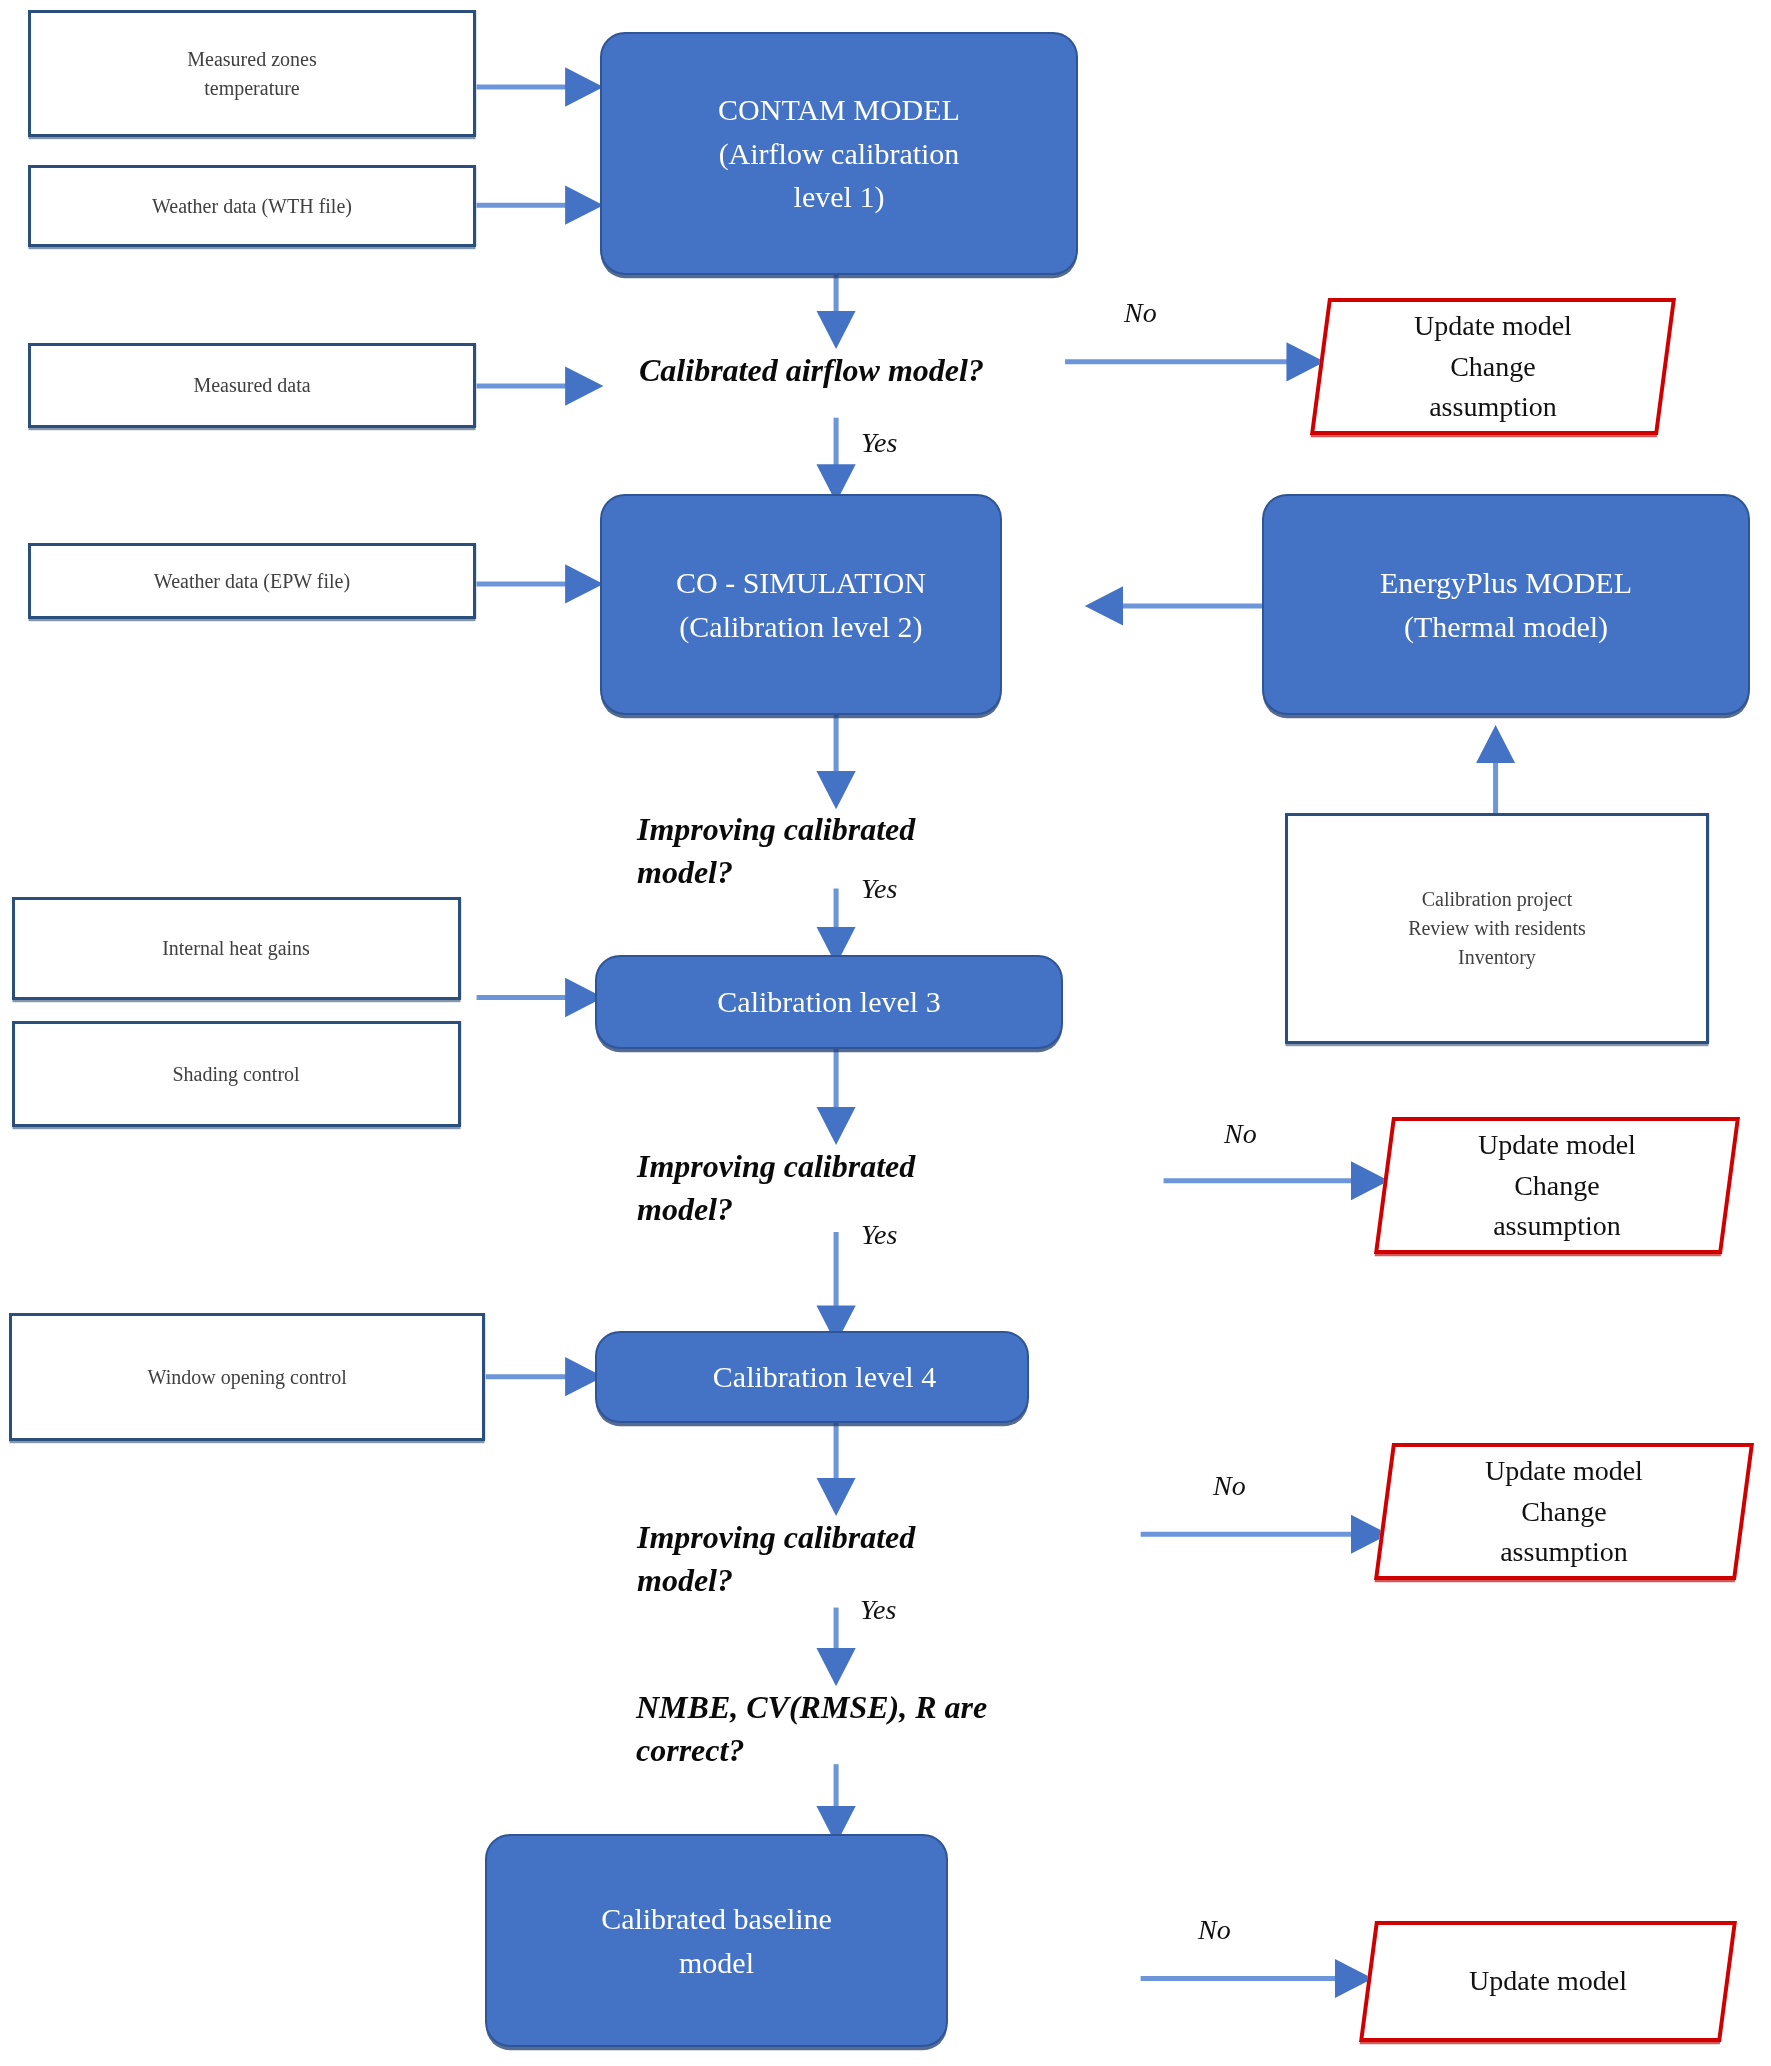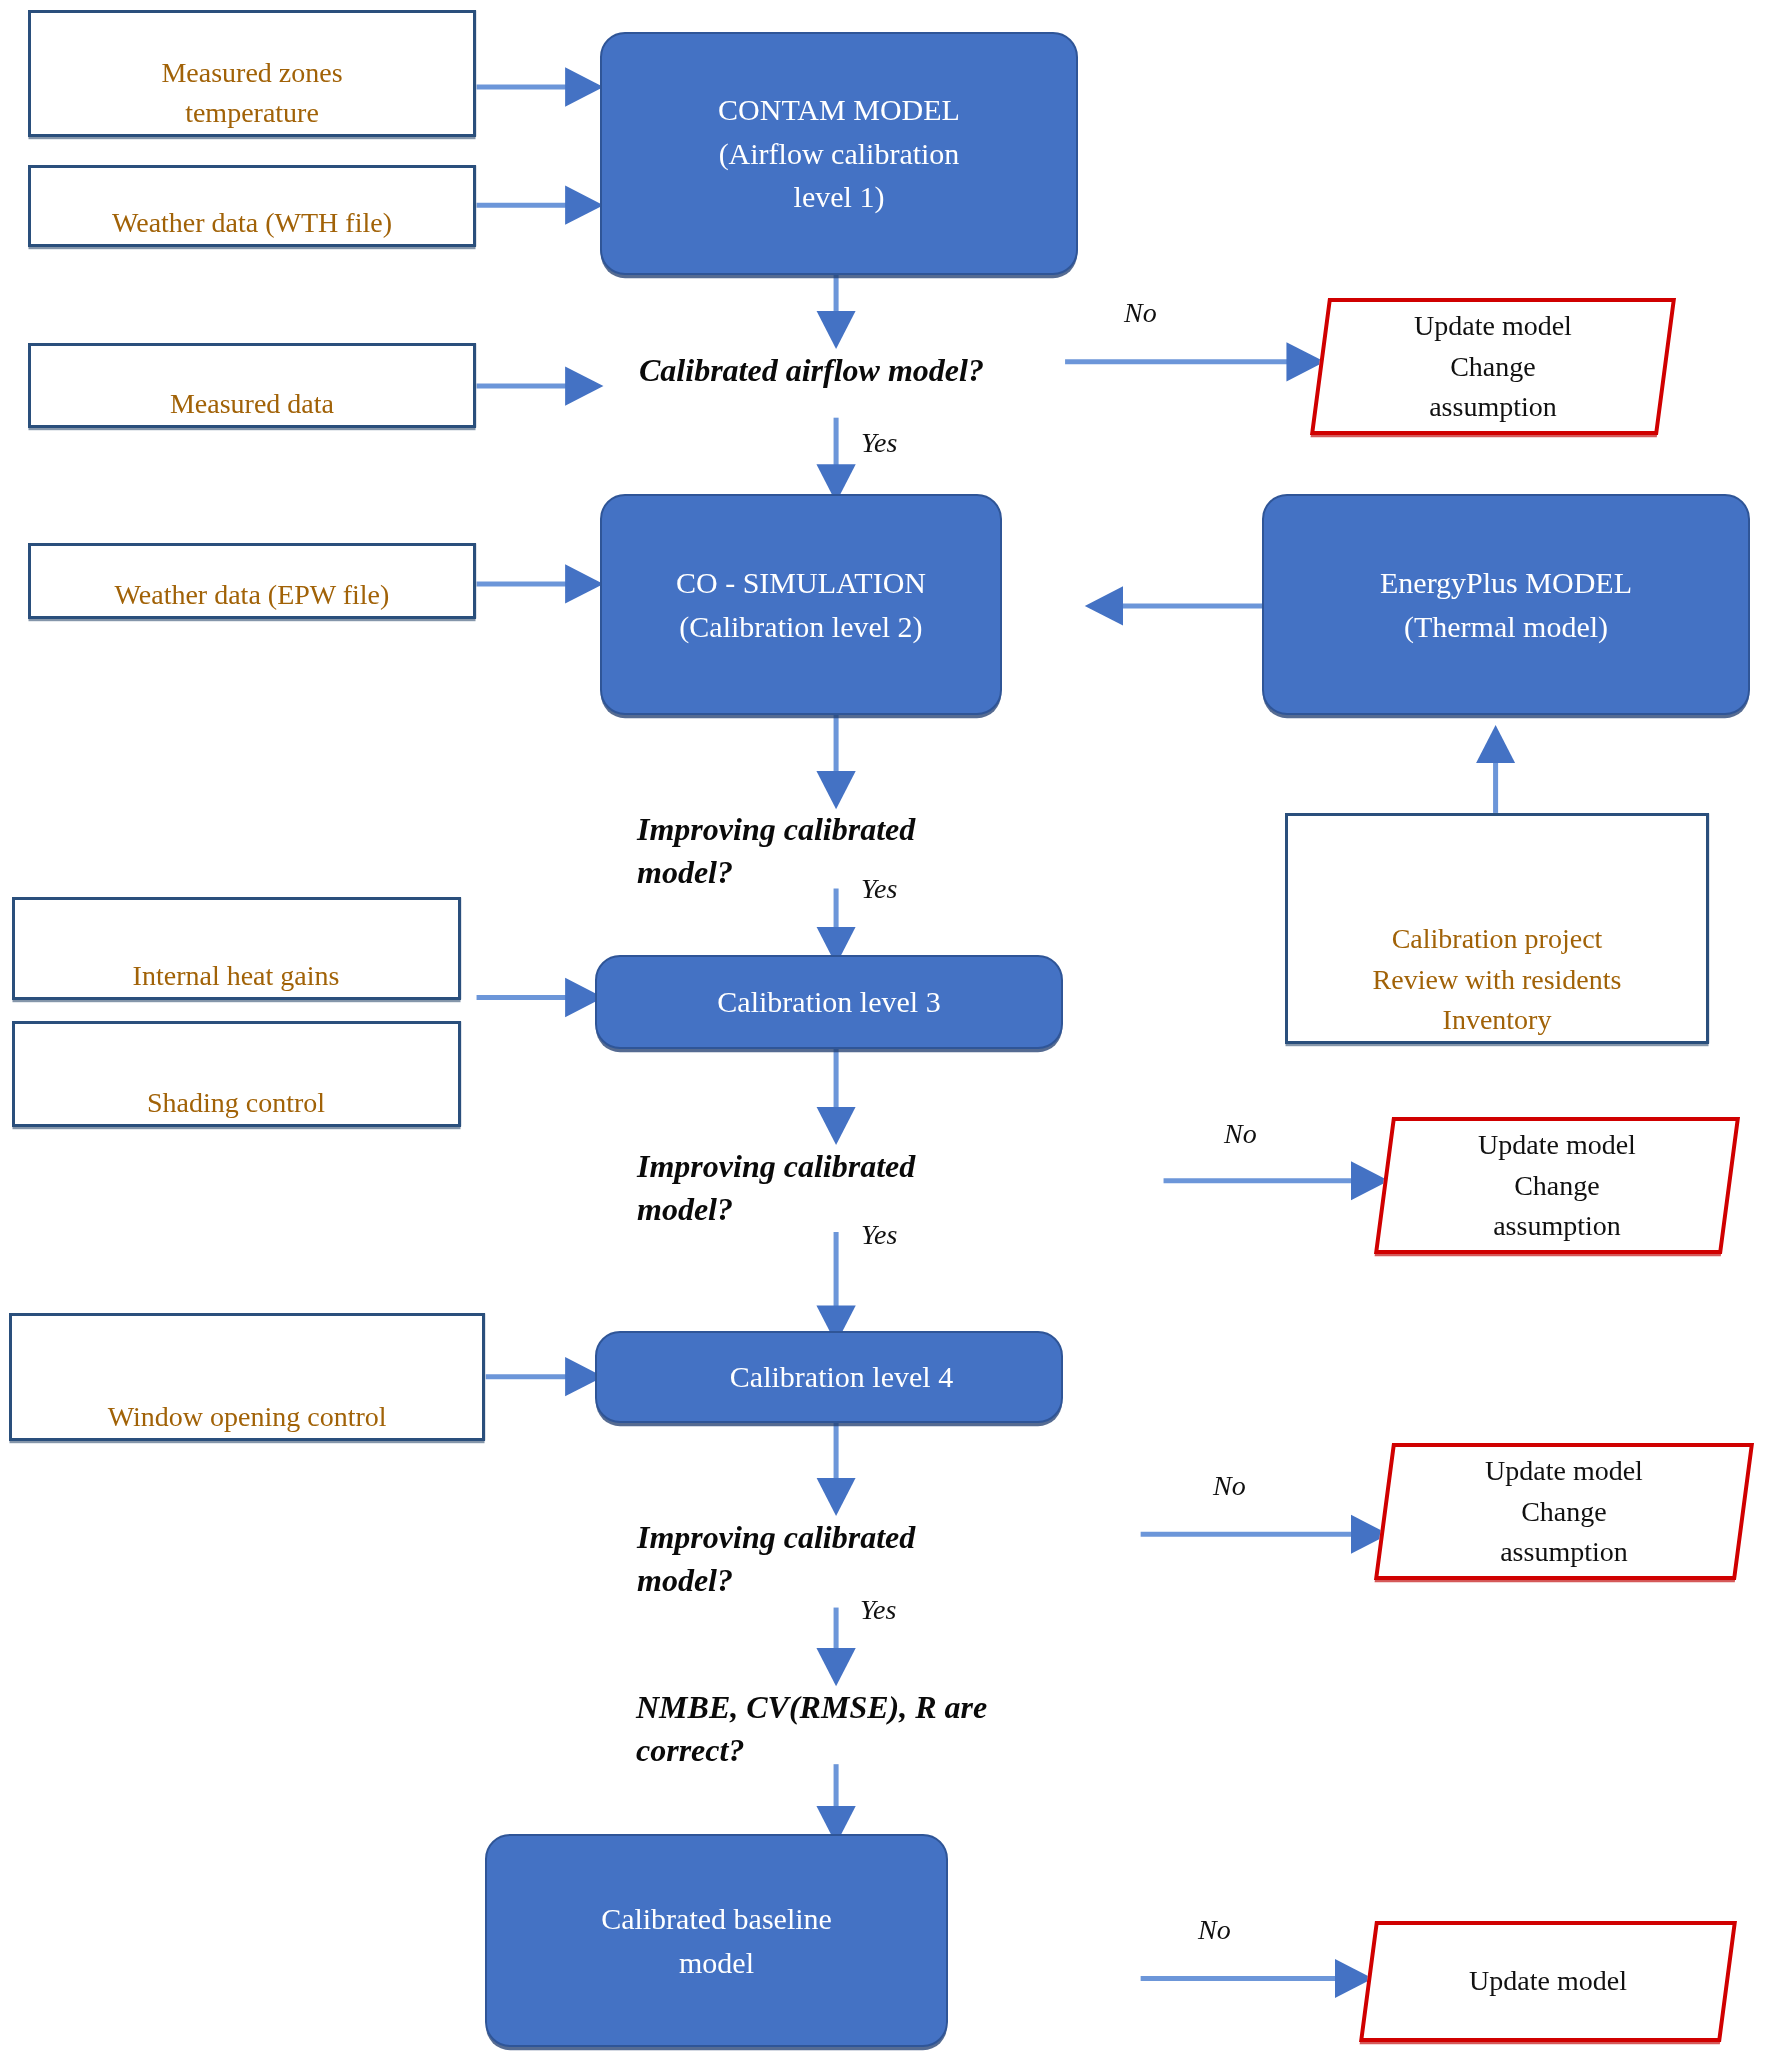--- a/index.html
+++ b/index.html
@@ -21,24 +21,23 @@
     text-align:center;
     line-height:1.45;
   }
   .node .txt{display:block;width:100%;}
   .node .ln{display:block;}
 
   
   .rect-white{
     background:#ffffff;
     border:3.2px solid #2a4f7c;
-    color:#a16207;
+    color:#404040;
     box-shadow:0 2.7px 0 -0.5px rgba(32,63,100,.55), 0.9px 0 0 -0.5px rgba(32,63,100,.35);
-    font-size:28px;
-    align-items:flex-end;
+    font-size:20px;
   }
   
   .rect-blue{
     background:#4472C4;
     border:2.7px solid #2f5597;
     border-radius:25px;
     color:#ffffff;
     box-shadow:0 4.1px 0 -0.9px rgba(28,58,110,.75);
     font-size:30px;
   }
@@ -210,21 +209,21 @@
       <span class="ln">(Thermal model)</span>
     </span>
   </div>
 
   <div class="node rect-blue" style="left:595px;top:955px;width:468px;height:94px;">
     <span class="txt">
       <span class="ln">Calibration level 3</span>
     </span>
   </div>
 
-  <div class="node rect-blue" style="left:595px;top:1331px;width:468px;height:92px;padding-left:25px;">
+  <div class="node rect-blue" style="left:595px;top:1331px;width:434px;height:92px;padding-left:25px;">
     <span class="txt">
       <span class="ln">Calibration level 4</span>
     </span>
   </div>
 
   <div class="node rect-blue" style="left:485px;top:1834px;width:463px;height:213px;">
     <span class="txt">
       <span class="ln">Calibrated baseline</span>
       <span class="ln">model</span>
     </span>

